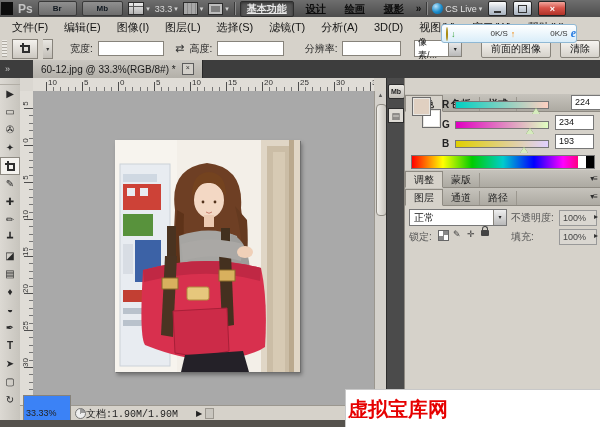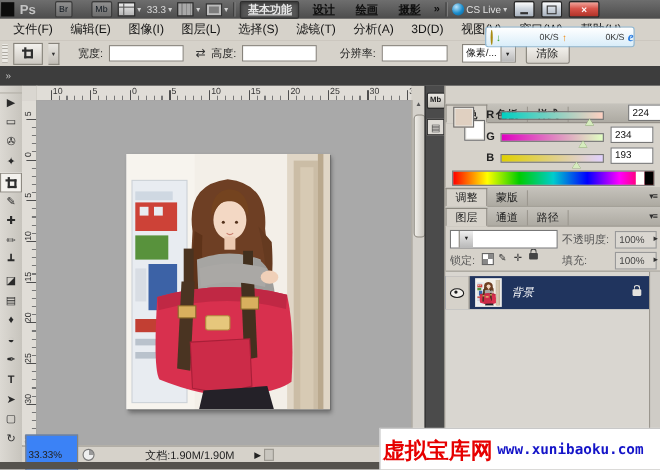--- a/index.html
+++ b/index.html
@@ -5,22 +5,22 @@
   html,body{margin:0;padding:0;background:#fff;}
   .app{position:relative;width:600px;height:427px;overflow:hidden;background:#d6d2ca;
        font-family:"Liberation Sans",sans-serif;font-size:11px;color:#111;}
   .ab{position:absolute;}
 
   
   .appbar{left:0;top:0;width:600px;height:17px;background:linear-gradient(#6e6e6e,#4c4c4c);
           display:flex;align-items:center;gap:5px;z-index:10;}
   .winicon{width:12px;height:13px;background:#0c0c0c;margin-left:1px;}
   .pslogo{color:#c3c3c3;font-weight:bold;font-size:12px;letter-spacing:0;}
-  .mbtn{height:13px;padding:0 3px;background:linear-gradient(#909090,#6d6d6d);border:1px solid #3a3a3a;
-        border-radius:2px;color:#101820;font-size:8px;font-weight:normal;display:flex;align-items:center;margin-left:12px;}
+  .mbtn{height:13px;padding:0 14px;background:linear-gradient(#909090,#6d6d6d);border:1px solid #3a3a3a;
+        border-radius:2px;color:#101820;font-size:8px;font-weight:bold;display:flex;align-items:center;}
   .ddgrp{display:flex;align-items:center;gap:2px;color:#d8d8d8;font-size:9px;}
   .caret{color:#d2d2d2;font-size:7px;}
   .lyic{width:14px;height:11px;border:1px solid #2c2c2c;background:linear-gradient(#ececec,#b5b5b5);position:relative;}
   .lyic::before{content:"";position:absolute;left:4px;top:0;bottom:0;width:1px;background:#5a5a5a;}
   .lyic::after{content:"";position:absolute;left:0;right:0;top:3px;height:1px;background:#5a5a5a;}
   .exic{width:13px;height:11px;border:1px solid #2c2c2c;background:repeating-linear-gradient(90deg,#a8a8a8 0 3px,#8a8a8a 3px 4px);}
   .smic{width:13px;height:10px;border:1px solid #2c2c2c;background:#7d7d7d;box-shadow:inset 0 0 0 2px #bdbdbd;}
   .vsep{width:1px;height:13px;background:#3a3a3a;box-shadow:1px 0 0 #8a8a8a;}
   .ws{padding:1px 7px;color:#0d0d0d;font-weight:bold;font-size:10px;white-space:nowrap;text-decoration:underline;}
   .ws.active{background:#565656;border:1px solid #2d2d2d;border-radius:2px;box-shadow:inset 0 1px 3px rgba(0,0,0,.45);padding:0 6px;}
@@ -94,21 +94,21 @@
   .vscroll{left:374px;top:91px;width:12px;height:314px;background:#d4d1cb;border-left:1px solid #9b978f;}
   .vthumb{position:absolute;left:1px;top:13px;width:9px;height:110px;background:linear-gradient(90deg,#f0eee9,#c6c3bc);
           border:1px solid #8e8a82;border-radius:4px;}
   .sarrow{position:absolute;left:0;width:11px;text-align:center;font-size:6px;color:#555;}
 
   
   .statusbar{left:20px;top:405px;width:366px;height:15px;background:#d6d2ca;border-top:1px solid #9b978f;
              display:flex;align-items:center;font-size:10px;color:#222;}
   .zoombox{width:42px;height:11px;background:#3b82f6;border:1px solid #87837b;margin-left:3px;padding:12px 2px;font-size:9px;line-height:11px;}
   .clock{width:9px;height:9px;border-radius:50%;border:1px solid #777;background:conic-gradient(#9a9a9a 0 25%,#eee 0);margin-left:4px;}
-  .docinfo{margin-left:46px;font-size:10px;}
+  .docinfo{font-size:10px;font-family:Liberation Mono, monospace;}
   .stArrow{margin-left:18px;font-size:8px;color:#222;}
   .stbox{width:7px;height:9px;border:1px solid #9b978f;background:#c9c6bf;margin-left:3px;}
   .bstrip{left:0;top:420px;width:600px;height:7px;background:#55524d;}
 
   
   .dockstrip{left:386px;top:78px;width:18px;height:342px;background:#4b4b4b;border-left:1px solid #2e2e2e;}
   .mbbtn{margin:6px auto 0;width:15px;height:13px;background:linear-gradient(#ebe9e4,#c1beb7);border:1px solid #2c2c2c;
          border-radius:2px;font-size:7px;font-weight:bold;color:#1c1c1c;display:flex;align-items:center;justify-content:center;}
   .histicon{margin:9px auto 0;width:14px;height:13px;background:#dedbd5;border:1px solid #2c2c2c;
             display:flex;align-items:center;justify-content:center;font-size:9px;color:#444;}
@@ -293,25 +293,30 @@
     <span class="tin"></span>
     <span class="swap" style="margin-left:6px;">⇄</span>
     <span class="olabel">高度:</span>
     <span class="tin"></span>
     <span class="olabel" style="margin-left:16px;">分辨率:</span>
     <span class="tin small"></span>
     <span class="udd" style="margin-left:8px;">
       <span>像素/...</span>
       <span class="ddbtn">▾</span>
     </span>
+    <span class="obtn" style="margin-left:14px;">前面的图像</span>
     <span class="obtn" style="margin-left:4px;">清除</span>
   </div>
 
   <div class="ab tabbar">
     <span class="tabgrip">»</span>
+    <span class="doctab">
+      <span>60-12.jpg @ 33.3%(RGB/8#) *</span>
+      <span class="tabclose">×</span>
+    </span>
   </div>
 
   <div class="ab toolbox">
     <div class="tgrip"></div>
     <div class="tool">
         <span class="tg">▶</span>
       </div>
     <div class="tool">
         <span class="tg">▭</span>
       </div>
@@ -458,59 +463,44 @@
     </div>
 
     <div class="ptabs" style="top:110px;">
       <span class="ptab active">图层</span>
       <span class="ptab">通道</span>
       <span class="ptab">路径</span>
       <span class="pmenu">▾≡</span>
     </div>
 
     <span class="blenddd" style="left:4px;top:131px;">
+      <span class="fill">正常</span>
       <span class="ddbtn">▾</span>
     </span>
     <span class="olabel dim" style="position:absolute;left:106px;top:133px;">不透明度:</span>
     <span class="opbox" style="left:154px;top:132px;">100%</span>
     <span class="spin" style="left:189px;top:134px;">▸</span>
 
     <span class="olabel dim" style="position:absolute;left:4px;top:152px;">锁定:</span>
     <span class="chk" style="left:33px;top:152px;"></span>
     <span class="lockic" style="left:48px;top:152px;">✎</span>
     <span class="lockic" style="left:62px;top:152px;">✛</span>
     <span class="lockic" style="left:76px;top:151px;"><span class="plk"></span></span>
     <span class="olabel dim" style="position:absolute;left:106px;top:152px;">填充:</span>
     <span class="opbox" style="left:154px;top:151px;">100%</span>
     <span class="spin" style="left:189px;top:153px;">▸</span>
 
-    <div class="layerlist">
-      <div class="layerrow">
-        <span class="eyecell">
-            <span class="eye"></span>
-          </span>
-        <span class="lthumb">
-          <svg width="22" height="24" viewBox="0 0 185 232" preserveAspectRatio="none">
-            <use href="#photoArt" width="185" height="232"></use>
-          </svg>
-        </span>
-        <span class="lname">背景</span>
-        <span style="margin-right:8px;"><span class="plk lt"></span></span>
-      </div>
-      <div class="lscroll"></div>
-    </div>
   </div>
 
   <div class="ab net">
     <span class="ball"></span>
     <span class="netdn">↓</span>
     <span class="netval">0K/S</span>
     <span class="netup">↑</span>
     <span class="netval">0K/S</span>
     <span class="ie">e</span>
   </div>
 
   <div class="ab wm">
     <span class="wmname">虚拟宝库网</span>
-    <span class="wmurl">www.xunibaoku.com</span>
   </div>
 
 </div>
 
 </body></html>

